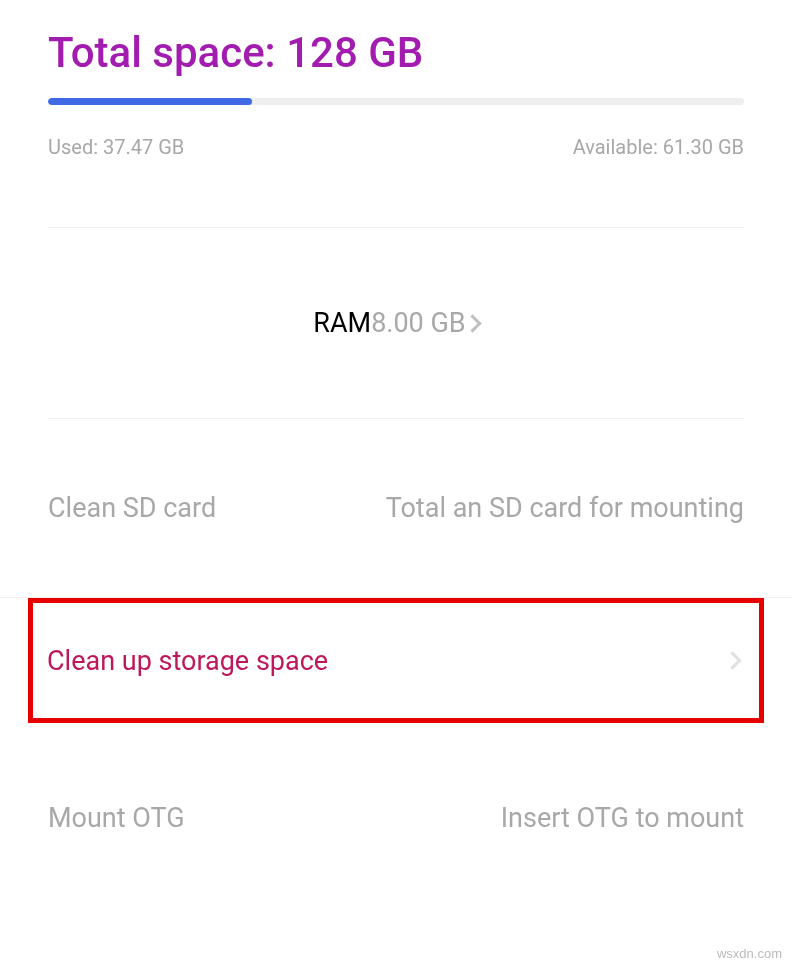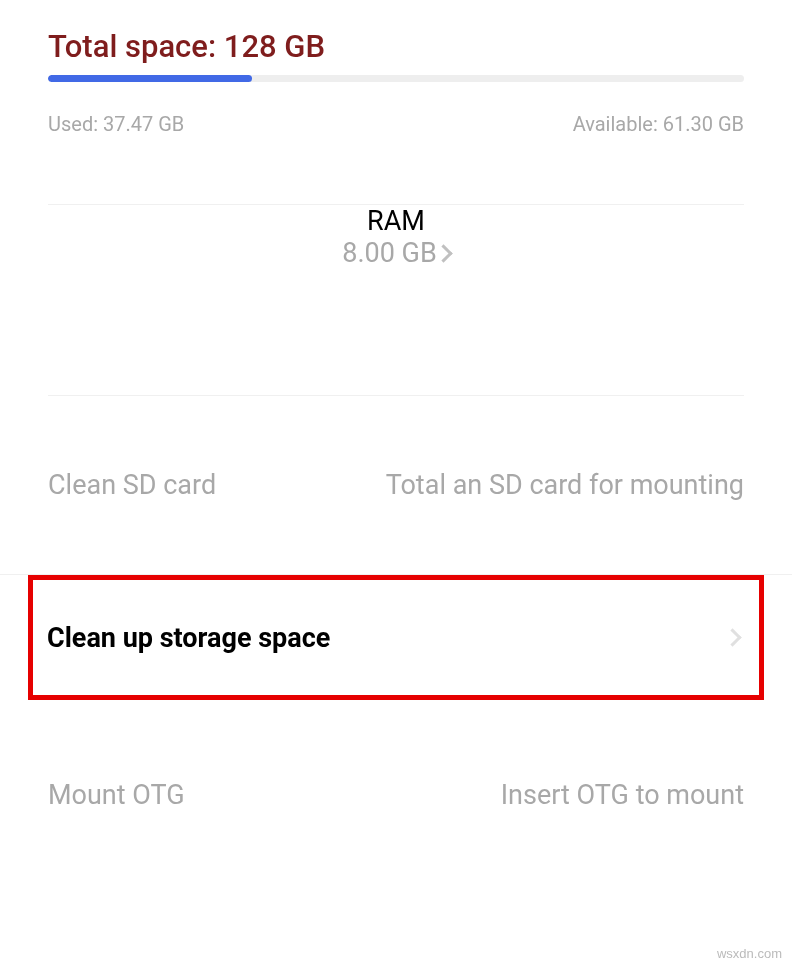--- a/index.html
+++ b/index.html
@@ -15,24 +15,24 @@
       position: relative;
       color: #000;
     }
     .container {
       padding: 0;
     }
     .total-space-section {
       padding: 28px 48px 0 48px;
     }
     .total-space-title {
-      font-size: 31px;
+      font-size: 42px;
       font-weight: 500;
-      color: #7f1d1d;
-      margin-bottom: 10px;
+      color: #a21caf;
+      margin-bottom: 21px;
     }
     .progress-bar {
       width: 100%;
       height: 7px;
       background: #eeeeee;
       border-radius: 4px;
       overflow: hidden;
       margin-bottom: 30px;
     }
     .progress-fill {
@@ -53,24 +53,23 @@
       margin: 0 48px;
     }
     .divider-full {
       height: 1px;
       background: #f0f0f0;
       margin: 0;
     }
     .row {
       display: flex;
       align-items: center;
-      justify-content: flex-start;
+      justify-content: center;
       padding: 0 44px;
       height: 190px;
-      flex-direction: column;
     }
     .row-label {
       font-size: 27px;
       color: #000;
       font-weight: 400;
     }
     .row-right {
       display: flex;
       align-items: center;
     }
@@ -107,22 +106,22 @@
     }
     .cleanup-row {
       display: flex;
       align-items: center;
       justify-content: space-between;
       padding: 0 14px;
       height: 115px;
     }
     .cleanup-label {
       font-size: 27px;
-      color: #000000;
-      font-weight: 700;
+      color: #be185d;
+      font-weight: 400;
     }
     .chevron-light {
       width: 13px;
       height: 13px;
       border-top: 3px solid #e0e0e0;
       border-right: 3px solid #e0e0e0;
       transform: rotate(45deg);
       margin-right: 6px;
     }
     .otg-row {

